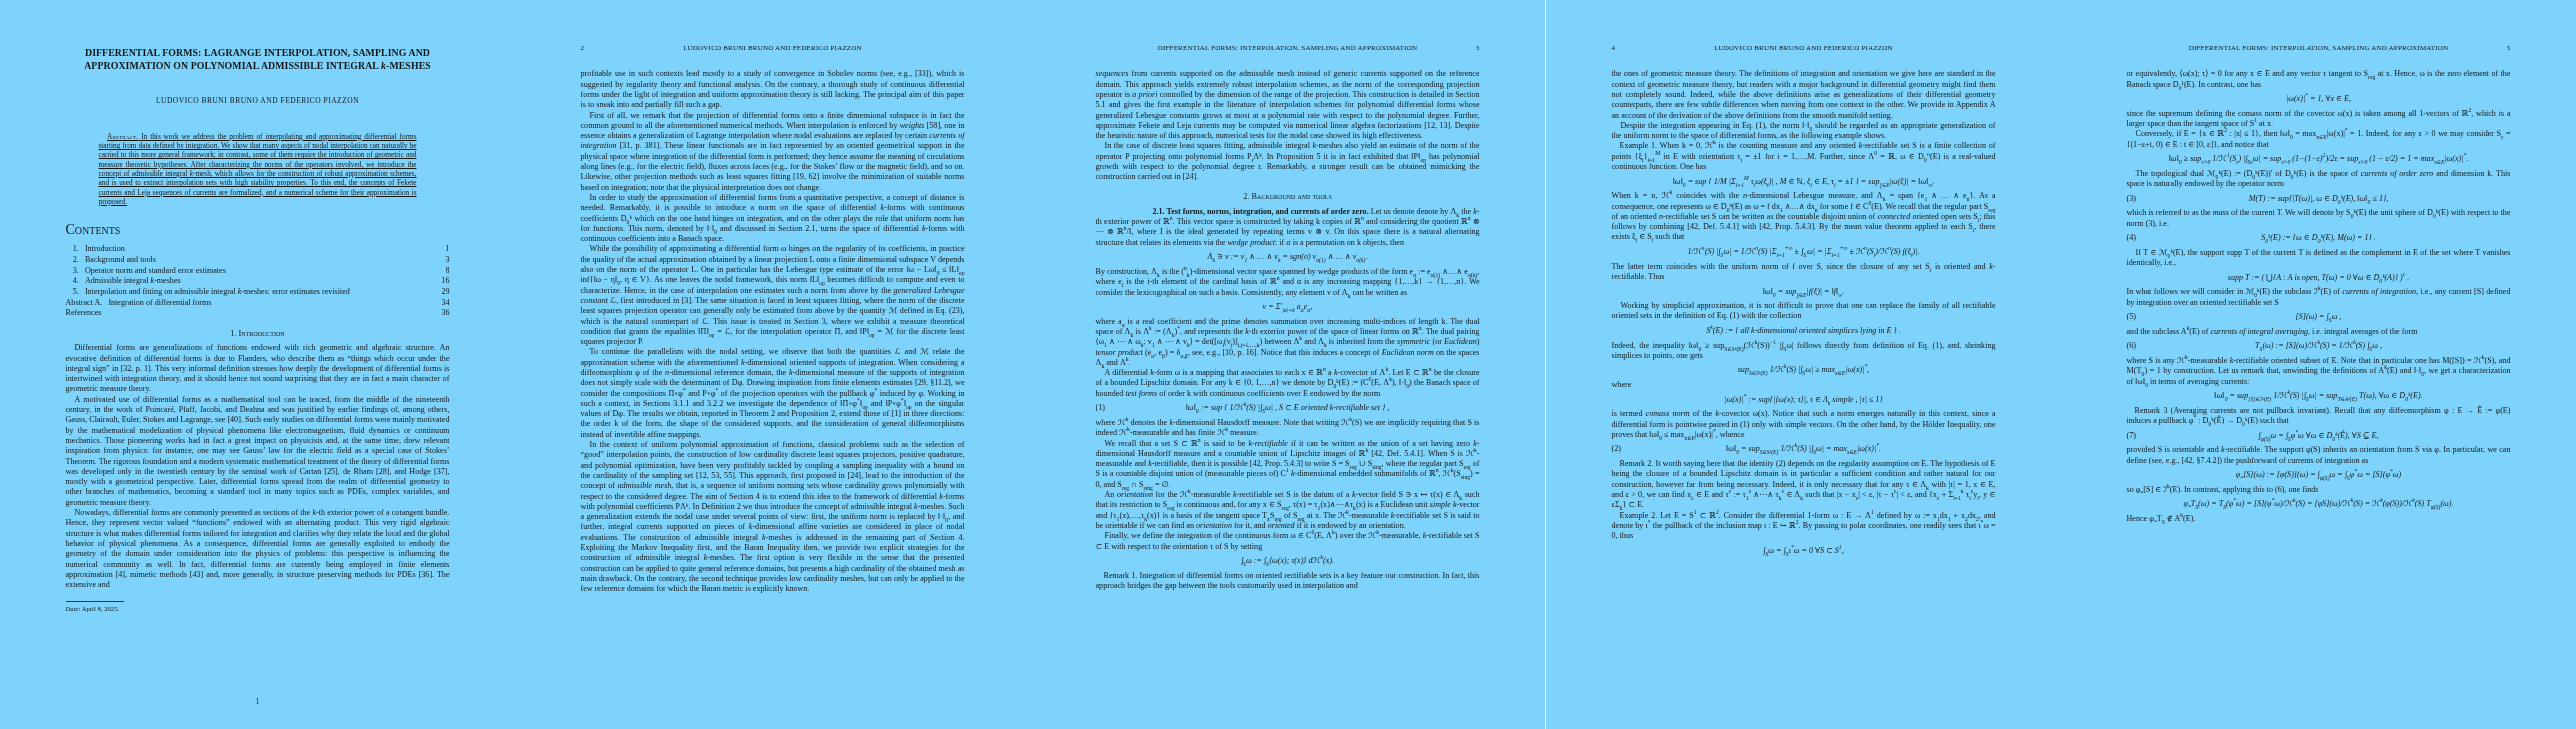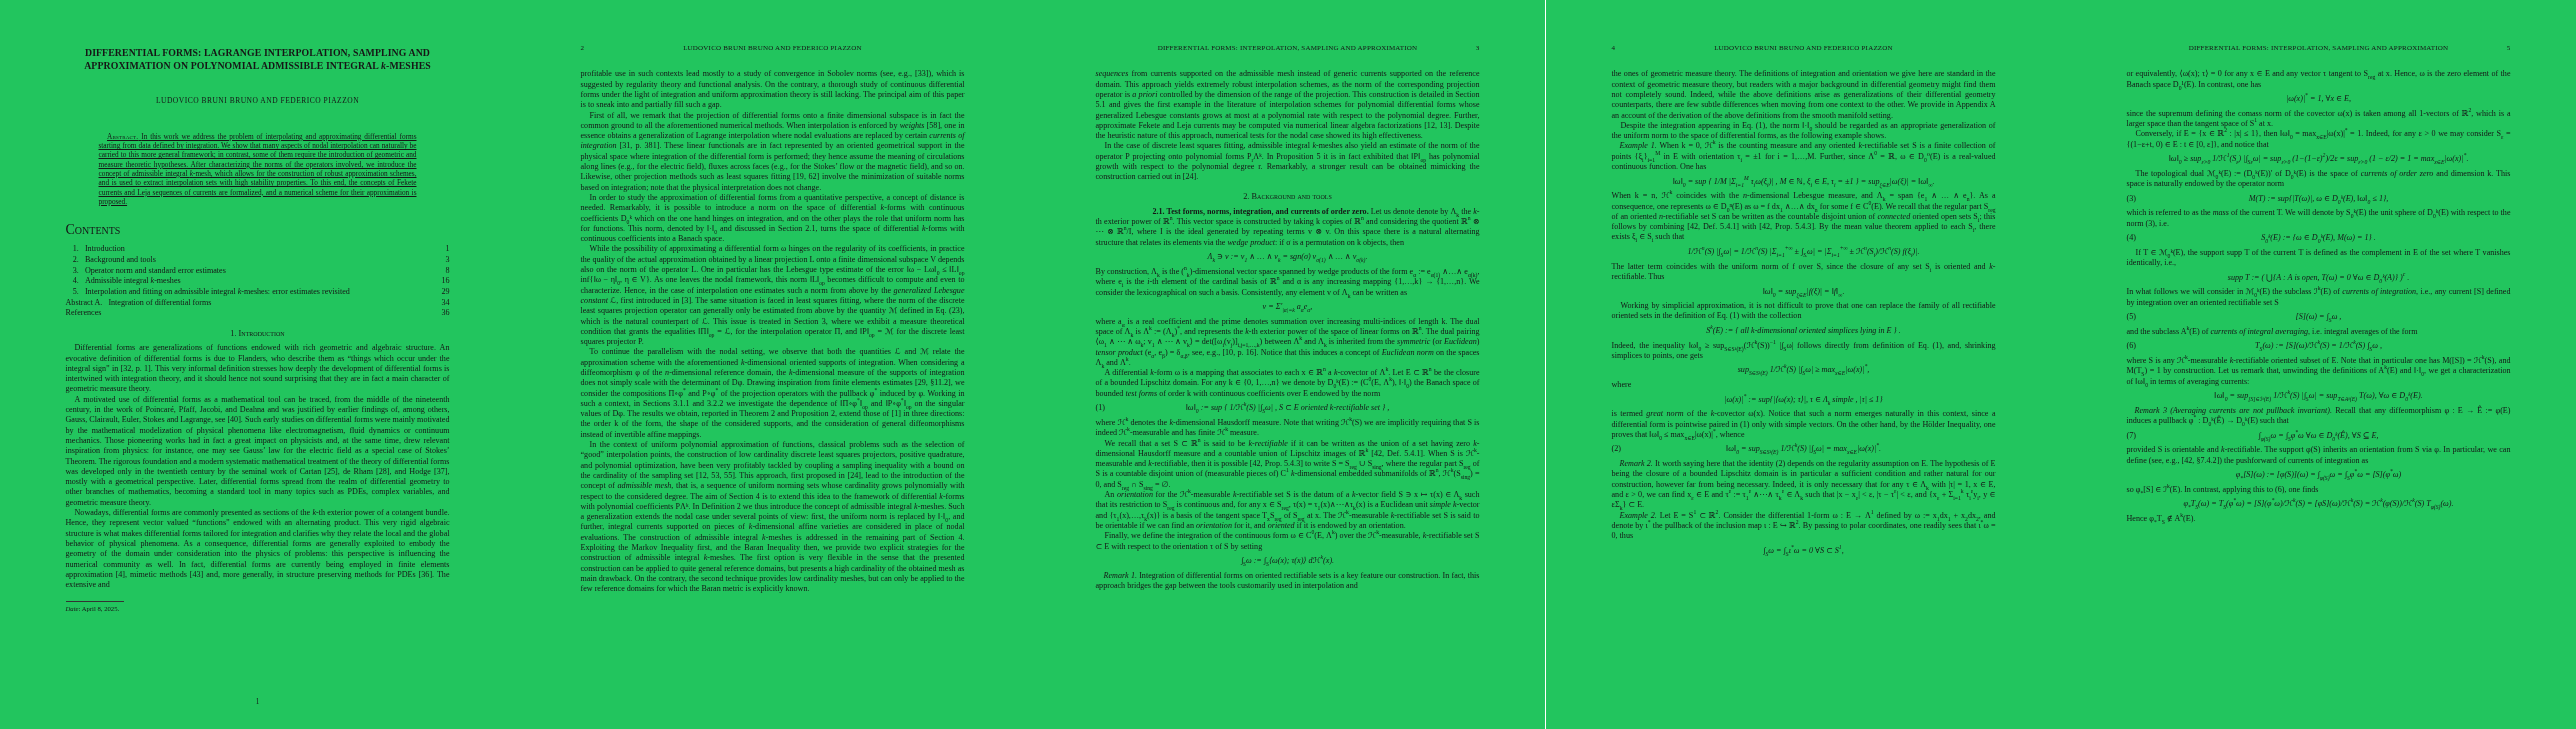--- a/index.html
+++ b/index.html
@@ -1,29 +1,29 @@
 <!DOCTYPE html>
 <html lang="en" style="font-size:9.7px"><head>
 <meta charset="utf-8">
 <style>
   html,body{margin:0;padding:0;}
   body{width:2576px;height:729px;position:relative;background:#ffffff;
        font-family:"Liberation Serif","DejaVu Serif","DejaVu Sans",serif;color:#161616;}
   #spread{position:absolute;left:0;top:0;width:2576px;height:729px;}
-  .page{position:absolute;top:0;height:729px;width:515px;overflow:hidden;background:#22c55e;}
+  .page{position:absolute;top:0;height:729px;width:515px;overflow:hidden;background:#7dd3fc;}
   .col{position:relative;width:384px;margin:0 auto;}
   .runhead{position:relative;margin-top:44px;height:9px;font-size:7px;letter-spacing:0.2px;
            text-align:center;white-space:nowrap;}
   .rh-side{position:absolute;top:0;}
   .rh-left{left:0;} .rh-right{right:0;}
   .bodyblocks{margin-top:16.4px;}
   p.para{margin:0;text-align:justify;font-size:8.1px;line-height:10.3px;text-indent:9px;
          hyphens:auto;-webkit-hyphens:auto;}
   p.para.noindent{text-indent:0;}
-  .lead-italic{font-style:italic;padding-left:8px;}
+  .lead-italic{padding-left:8px;}
   .lead-bold{font-weight:bold;margin-left:48px;}
   .eq{position:relative;text-align:center;font-style:italic;font-size:8.1px;line-height:10.3px;
       margin:4.3px 0 4.3px 0;padding:0 8.5px;}
   .eq .num{position:absolute;left:0;top:0;font-style:normal;}
   sub,sup{font-size:70%;line-height:0;}
   .sect{text-align:center;font-variant:small-caps;font-size:8.3px;margin:9.7px 0 5.5px 0;}
   .title{ text-align:center;font-weight:bold;font-size:9.8px;line-height:13.4px;margin:46px auto 0;
           max-width:365px;letter-spacing:0.1px;}
   .authors{text-align:center;font-size:7.5px;letter-spacing:0.5px;margin-top:23px;}
   .abstract{width:318px;margin:27px auto 0;font-size:7.3px;line-height:9.3px;text-align:justify;
@@ -165,21 +165,21 @@
           <p class="para noindent"><span>When k = n, ℋ<sup>k</sup> coincides with the <i>n</i>-dimensional Lebesgue measure, and Λ<sub>k</sub> = span {e<sub>1</sub> ∧ … ∧ e<sub>n</sub>}. As a consequence, one represents ω ∈ D<sub>0</sub>ⁿ(E) as ω = f dx<sub>1</sub> ∧…∧ dx<sub>n</sub> for some f ∈ C<sup>0</sup>(E). We recall that the regular part S<sub>reg</sub> of an oriented <i>n</i>-rectifiable set S can be written as the countable disjoint union of <i>connected</i> oriented open sets S<sub>i</sub>; this follows by combining [42, Def. 5.4.1] with [42, Prop. 5.4.3]. By the mean value theorem applied to each S<sub>i</sub>, there exists ξ<sub>i</sub> ∈ S<sub>i</sub> such that</span></p>
           <div class="eq"><span>1/ℋ<sup>n</sup>(S) |∫<sub>S</sub>ω| = 1/ℋ<sup>n</sup>(S) |Σ<sub>i=1</sub><sup>+∞</sup> ± ∫<sub>Sᵢ</sub>ω| = |Σ<sub>i=1</sub><sup>+∞</sup> ± ℋ<sup>n</sup>(S<sub>i</sub>)/ℋ<sup>n</sup>(S) f(ξ<sub>i</sub>)|.</span></div>
           <p class="para noindent"><span>The latter term coincides with the uniform norm of f over S, since the closure of any set S<sub>i</sub> is oriented and <i>k</i>-rectifiable. Thus</span></p>
           <div class="eq"><span>‖ω‖<sub>0</sub> = sup<sub>ξ∈E</sub>|f(ξ)| = ‖f‖<sub>∞</sub>.</span></div>
           <p class="para"><span>Working by simplicial approximation, it is not difficult to prove that one can replace the family of all rectifiable oriented sets in the definition of Eq. (1) with the collection</span></p>
           <div class="eq"><span>S<sup>k</sup>(E) := { all k-dimensional oriented simplices lying in E } .</span></div>
           <p class="para noindent"><span>Indeed, the inequality ‖ω‖<sub>0</sub> ≥ sup<sub>S∈Sᵏ(E)</sub>(ℋ<sup>k</sup>(S))<sup>−1</sup> |∫<sub>S</sub>ω| follows directly from definition of Eq. (1), and, shrinking simplices to points, one gets</span></p>
           <div class="eq"><span>sup<sub>S∈Sᵏ(E)</sub> 1/ℋ<sup>k</sup>(S) |∫<sub>S</sub>ω| ≥ max<sub>x∈E</sub>|ω(x)|<sup>*</sup>,</span></div>
           <p class="para noindent"><span>where</span></p>
           <div class="eq"><span>|ω(x)|<sup>*</sup> := sup{|⟨ω(x); τ⟩|,  τ ∈ Λ<sub>k</sub> simple , |τ| ≤ 1}</span></div>
-          <p class="para noindent"><span>is termed <i>great norm</i> of the <i>k</i>-covector ω(x). Notice that such a norm emerges naturally in this context, since a differential form is pointwise paired in (1) only with simple vectors. On the other hand, by the Hölder Inequality, one proves that ‖ω‖<sub>0</sub> ≤ max<sub>x∈E</sub>|ω(x)|<sup>*</sup>, whence</span></p>
+          <p class="para noindent"><span>is termed <i>comass norm</i> of the <i>k</i>-covector ω(x). Notice that such a norm emerges naturally in this context, since a differential form is pointwise paired in (1) only with simple vectors. On the other hand, by the Hölder Inequality, one proves that ‖ω‖<sub>0</sub> ≤ max<sub>x∈E</sub>|ω(x)|<sup>*</sup>, whence</span></p>
           <div class="eq"><span class="num">(2)</span><span>‖ω‖<sub>0</sub> = sup<sub>S∈Sᵏ(E)</sub> 1/ℋ<sup>k</sup>(S) |∫<sub>S</sub>ω| = max<sub>x∈E</sub>|ω(x)|<sup>*</sup>.</span></div>
           <p class="para noindent"><span class="lead-italic">Remark 2.</span> <span>It worth saying here that the identity (2) depends on the regularity assumption on E. The hypothesis of E being the closure of a bounded Lipschitz domain is in particular a sufficient condition and rather natural for our construction, however far from being necessary. Indeed, it is only necessary that for any τ ∈ Λ<sub>k</sub> with |τ| = 1, x ∈ E, and ε &gt; 0, we can find x<sub>ε</sub> ∈ E and τ<sup>ε</sup> := τ<sub>1</sub><sup>ε</sup> ∧⋯∧ τ<sub>k</sub><sup>ε</sup> ∈ Λ<sub>k</sub> such that |x − x<sub>ε</sub>| &lt; ε, |τ − τ<sup>ε</sup>| &lt; ε, and {x<sub>ε</sub> + Σ<sub>i=1</sub><sup>k</sup> τ<sub>i</sub><sup>ε</sup>y<sub>i</sub>, y ∈ εΣ<sub>k</sub>} ⊂ E.</span></p>
           <p class="para noindent"><span class="lead-italic">Example 2.</span> <span>Let E = S<sup>1</sup> ⊂ ℝ<sup>2</sup>. Consider the differential 1-form ω : E → Λ<sup>1</sup> defined by ω := x<sub>1</sub>dx<sub>1</sub> + x<sub>2</sub>dx<sub>2</sub>, and denote by ι<sup>*</sup> the pullback of the inclusion map ι : E ↪ ℝ<sup>2</sup>. By passing to polar coordinates, one readily sees that ι<sup>*</sup>ω = 0, thus</span></p>
           <div class="eq"><span>∫<sub>S</sub>ω = ∫<sub>S</sub>ι<sup>*</sup>ω = 0   ∀S ⊂ S<sup>1</sup>,</span></div>
         </div>
       </div>
     </div>
     <div class="page" style="left: 2061px;">
       <div class="col">
         <div class="runhead"><span>DIFFERENTIAL FORMS: INTERPOLATION, SAMPLING AND APPROXIMATION</span><span class="rh-side rh-right">5</span></div>

